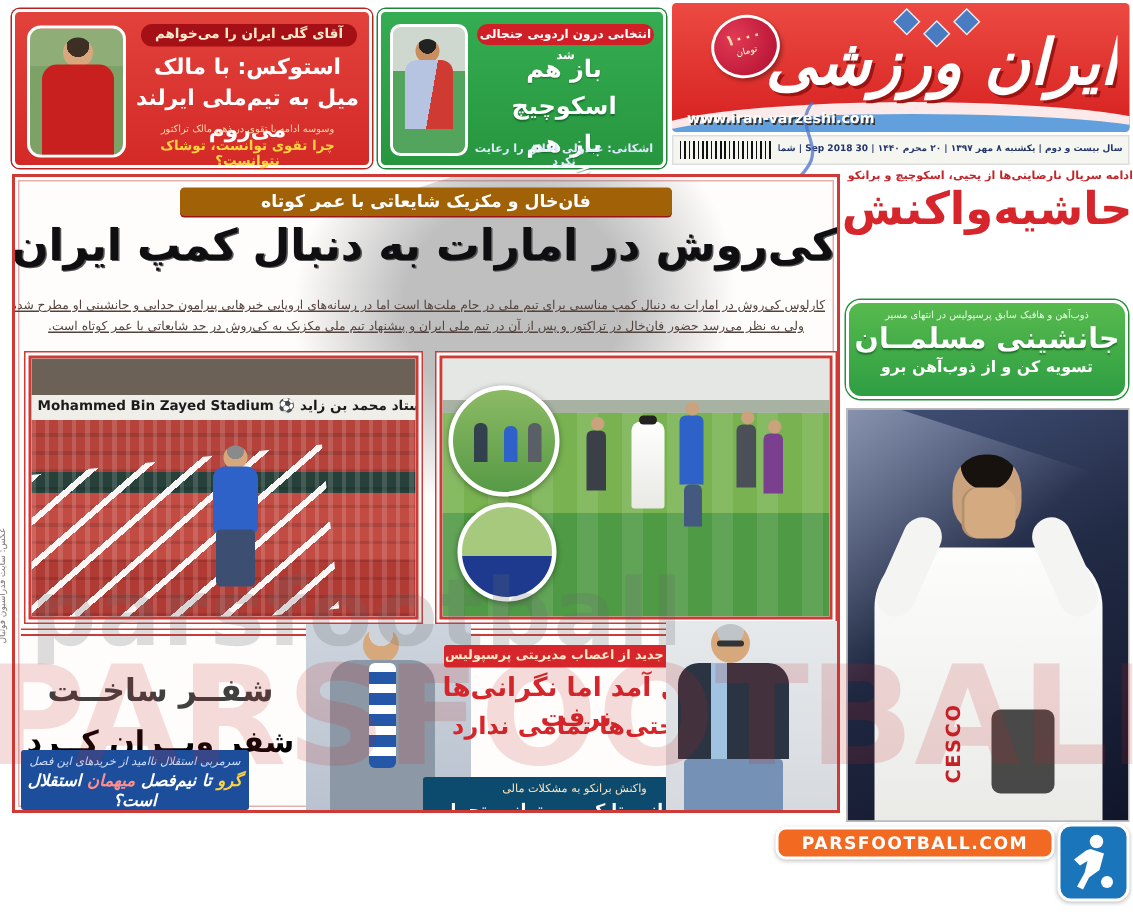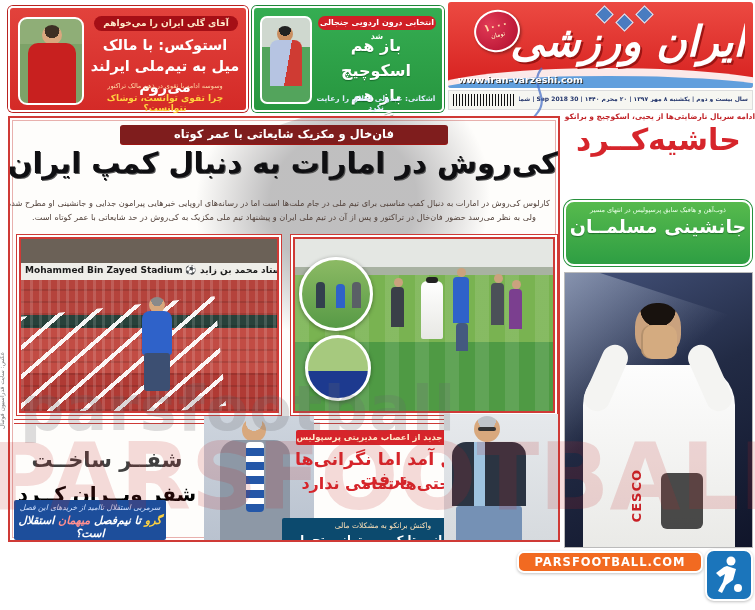--- a/index.html
+++ b/index.html
@@ -56,25 +56,25 @@
   .barcode{left:4px;top:3px;width:62px;height:12px;
     background:repeating-linear-gradient(90deg,#111 0 1px,#f6f6f1 1px 3px,#111 3px 4px,#f6f6f1 4px 6px);}
   .date-text{left:70px;right:4px;top:4px;font-size:6px;color:#23356b;font-weight:bold;white-space:nowrap;overflow:hidden;}
 
   
   .main-frame{left:8px;top:116px;width:552px;height:426px;background:#fefdfb;
     border:2px solid #cf3a36;box-shadow:inset 0 0 0 2px #fff,inset 0 0 0 3px #e8b0ad;overflow:hidden;}
   .wm-figure{left:190px;top:-10px;width:300px;height:230px;
     background:radial-gradient(ellipse at 50% 40%,rgba(90,90,95,.38) 0 35%,rgba(90,90,95,0) 70%);
     transform:rotate(-18deg);}
-  .main-kicker{left:110px;right:110px;top:7px;height:19px;background:#7f1d1d;border-radius:3px;
+  .main-kicker{left:110px;right:110px;top:7px;height:19px;background:#a16207;border-radius:3px;
     color:#fff;font-size:11.5px;line-height:19px;font-weight:bold;box-shadow:0 1px 0 #9c1513;}
   .main-headline{left:0;right:0;top:28px;color:#0f0f12;font-size:29px;font-weight:900;white-space:nowrap;
     text-shadow:1px 1px 0 #555;}
-  .main-lead{left:8px;right:8px;color:#53433c;font-size:8.2px;white-space:nowrap;}
+  .main-lead{left:8px;right:8px;color:#53433c;font-size:8.2px;white-space:nowrap;text-decoration:underline;}
   .lead1{top:80px;} .lead2{top:94px;}
 
   
   .photo-frame{top:116px;height:182px;background:#fff;border:1px solid #cf3a36;padding:2px;}
   .photo-inner{position:relative;width:100%;height:100%;border:2px solid #cf3a36;overflow:hidden;}
   .photo-stadium{left:6px;width:266px;}
   .photo-training{left:280px;width:268px;}
   .stad-bg{position:absolute;inset:0;background:
     linear-gradient(#6b6157 0 14%,#efeee9 14% 24%,#b5433c 24% 44%,#27413a 44% 52%,#c24c44 52% 78%,#b03a34 78% 100%);}
   .stad-seats{position:absolute;left:0;right:0;top:24%;height:76%;
@@ -309,24 +309,25 @@
       <div class="br-glasses"></div>
       <div class="br-torso"></div>
       <div class="br-jeans"></div>
     </div>
   </div>
 
   <div class="abs credit-vert rtl">عکس: سایت فدراسیون فوتبال</div>
 
   <div class="abs right-col">
     <div class="abs rc-kicker rtl center">ادامه سریال نارضایتی‌ها از یحیی، اسکوچیچ و برانکو تا نمازی</div>
-    <div class="abs rc-head-red rtl center">حاشیه‌کــرد</div>
+    <div class="abs rc-head-red rtl center">حاشیه‌واکنش</div>
     <div class="abs rc-greenbox rtl center">
       <div class="rc-green-kicker">ذوب‌آهن و هافبک سابق پرسپولیس در انتهای مسیر</div>
       <div class="rc-green-title">جانشینی مسلمــان</div>
+      <div class="rc-green-sub">تسویه کن و از ذوب‌آهن برو</div>
     </div>
     <div class="abs rc-photo">
       <div class="rc-swoosh"></div>
       <div class="pl-jersey"></div>
       <div class="pl-arm-l"></div>
       <div class="pl-arm-r"></div>
       <div class="pl-head"></div>
       <div class="pl-hands"></div>
       <div class="pl-sponsor"></div>
       <div class="pl-shirt-text">CESCO</div>

